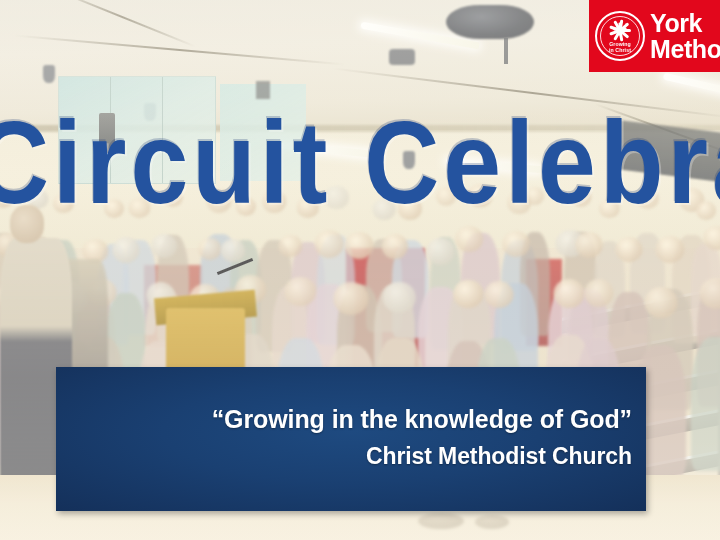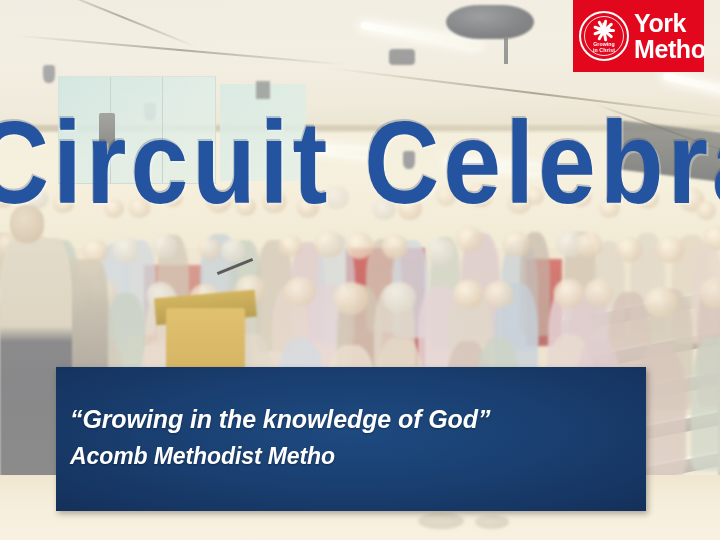--- a/index.html
+++ b/index.html
@@ -224,21 +224,21 @@
     color:#24539f;
     text-shadow:2px 2px 0 rgba(255,255,255,.28), -1px -1px 0 rgba(30,60,120,.25);
     font-family:"Liberation Sans", sans-serif;
     transform:scaleY(1.12);
     transform-origin:left top;
   }
 
   
   .logo{
     position:absolute;
-    right:16px; top:0;
+    right:0; top:0;
     width:131px; height:72px;
     background:#e2071c;
     display:flex; align-items:center; gap:5px;
     padding-left:6px;
     overflow:hidden;
   }
   .logo-emblem{
     flex:0 0 auto;
     width:50px; height:50px; border-radius:50%;
     border:2px solid #fff;
@@ -281,24 +281,23 @@
 
   
   .banner{
     position:absolute;
     left:56px; top:367px;
     width:590px; height:144px;
     background:
       radial-gradient(ellipse at 50% 45%, #1e4a80 0%, #1a4072 45%, #14305a 100%);
     box-shadow:2px 3px 6px rgba(0,0,0,.30);
     display:flex; flex-direction:column;
-    align-items:flex-start; justify-content:center;
+    align-items:flex-end; justify-content:center;
     gap:9px;
     padding:8px 14px 12px;
-    font-style:italic;
   }
   .banner-line{
     color:#ffffff;
     font-weight:700;
     text-align:center;
     white-space:nowrap;
     text-shadow:0 1px 2px rgba(0,0,0,.35);
     font-family:"Liberation Sans", sans-serif;
   }
   .bl-1{ font-size:25px; letter-spacing:-.1px; }
@@ -559,16 +558,16 @@
       </div>
     </div>
     <div class="logo-text">
       <div>York</div>
       <div>Metho</div>
     </div>
   </div>
 
   <div class="banner">
     <div class="banner-line bl-1">“Growing in the knowledge of God”</div>
-    <div class="banner-line bl-3">Acomb Methodist Metho</div>
+    <div class="banner-line bl-3">Christ Methodist Church</div>
   </div>
 
 </div>
 
 </body></html>

